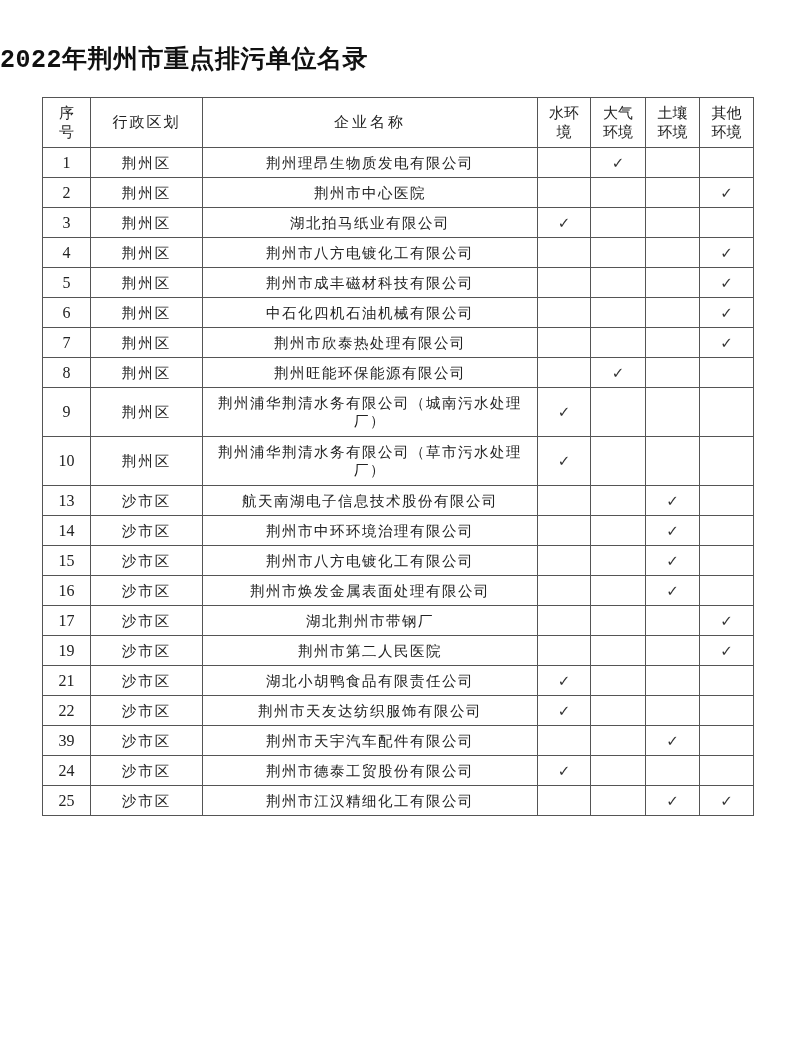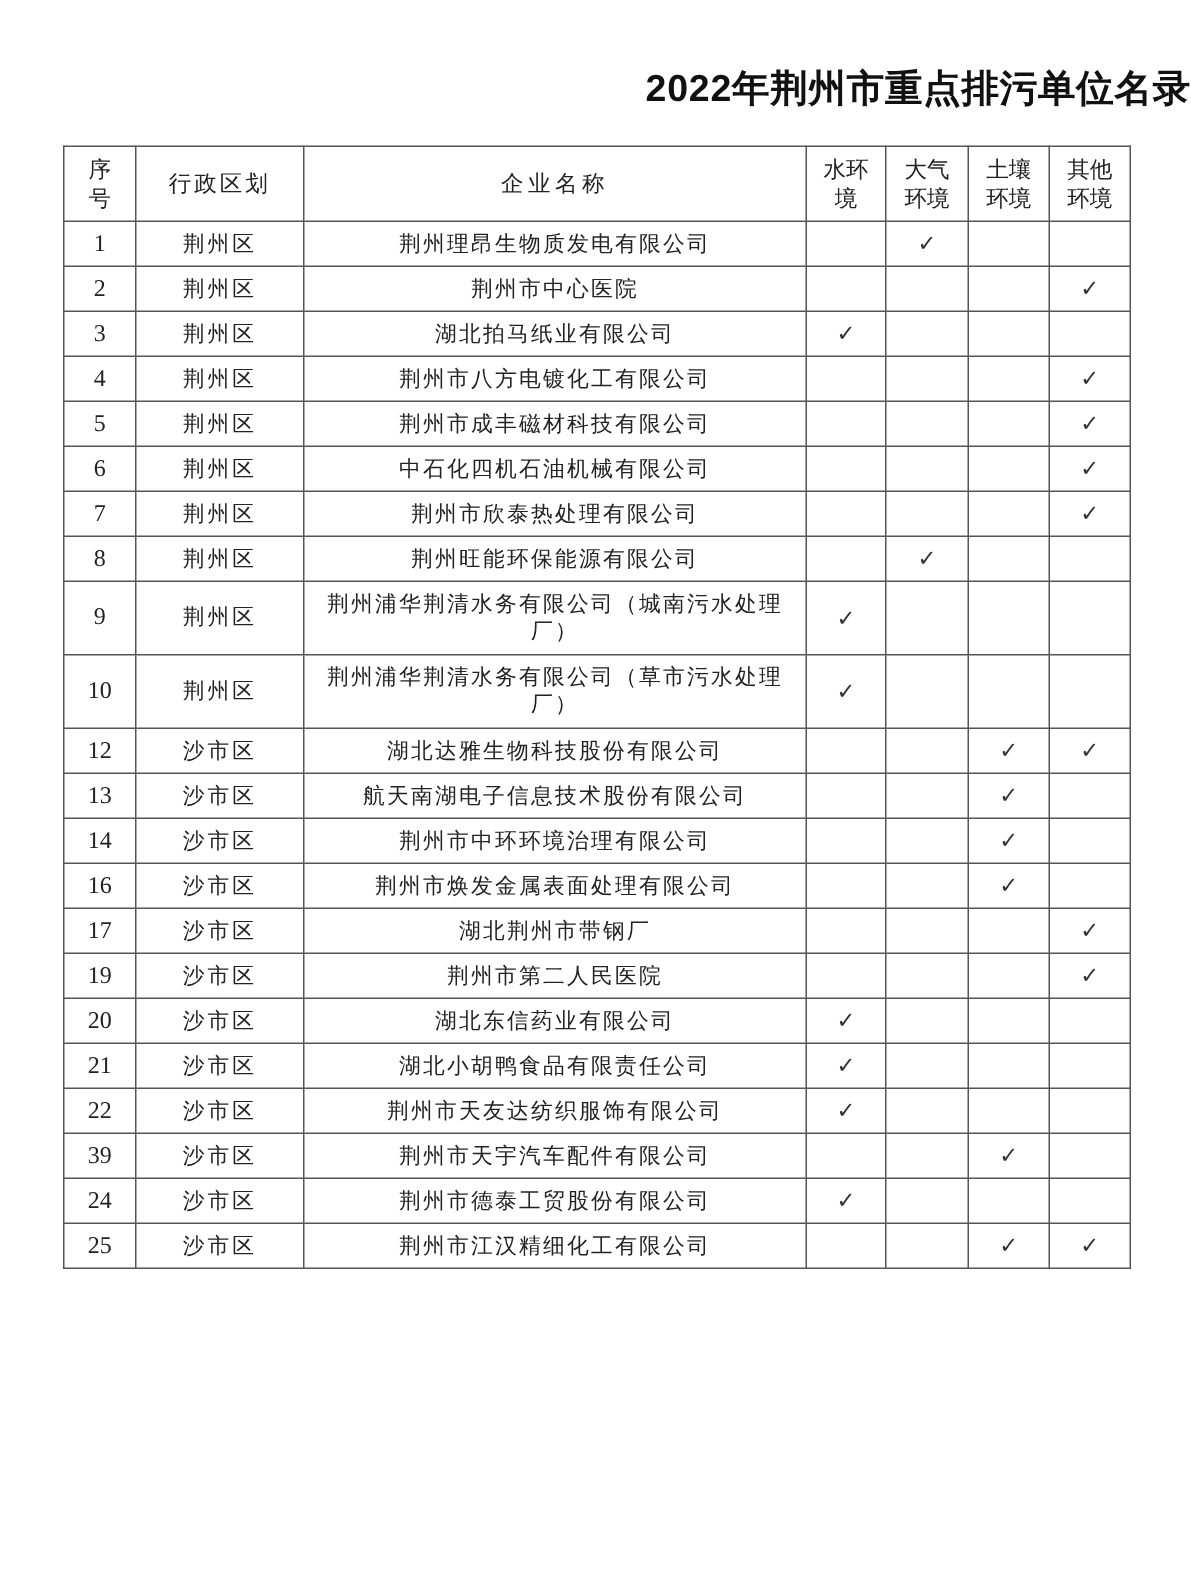--- a/index.html
+++ b/index.html
@@ -6,22 +6,22 @@
     body {
       width: 794px; height: 1051px;
       background: #ffffff;
       position: relative;
       overflow: hidden;
       color: #1c1c1c;
     }
     .page-title {
       position: absolute;
       left: 0; top: 42px; width: 794px;
-      text-align: right;
-      font-family: Liberation Sans, sans-serif;
+      text-align: left;
+      font-family: Liberation Mono, monospace;
       font-weight: bold;
       font-size: 25px;
       letter-spacing: 0.5px;
       color: #111;
     }
     table.roster {
       position: absolute;
       left: 42px; top: 97px;
       width: 711px;
       border-collapse: collapse;
@@ -194,29 +194,20 @@
     <td class="num">10</td>
     <td class="region">荆州区</td>
     <td class="name">荆州浦华荆清水务有限公司（草市污水处理厂）</td>
     <td><span class="check">✓</span></td>
     <td><span class="check"></span></td>
     <td><span class="check"></span></td>
     <td><span class="check"></span></td>
   </tr>
 
 
-  <tr>
-    <td class="num">12</td>
-    <td class="region">沙市区</td>
-    <td class="name">湖北达雅生物科技股份有限公司</td>
-    <td><span class="check"></span></td>
-    <td><span class="check"></span></td>
-    <td><span class="check">✓</span></td>
-    <td><span class="check">✓</span></td>
-  </tr>
 
   <tr>
     <td class="num">13</td>
     <td class="region">沙市区</td>
     <td class="name">航天南湖电子信息技术股份有限公司</td>
     <td><span class="check"></span></td>
     <td><span class="check"></span></td>
     <td><span class="check">✓</span></td>
     <td><span class="check"></span></td>
   </tr>
@@ -224,20 +215,29 @@
   <tr>
     <td class="num">14</td>
     <td class="region">沙市区</td>
     <td class="name">荆州市中环环境治理有限公司</td>
     <td><span class="check"></span></td>
     <td><span class="check"></span></td>
     <td><span class="check">✓</span></td>
     <td><span class="check"></span></td>
   </tr>
 
+  <tr>
+    <td class="num">15</td>
+    <td class="region">沙市区</td>
+    <td class="name">荆州市八方电镀化工有限公司</td>
+    <td><span class="check"></span></td>
+    <td><span class="check"></span></td>
+    <td><span class="check">✓</span></td>
+    <td><span class="check"></span></td>
+  </tr>
 
   <tr>
     <td class="num">16</td>
     <td class="region">沙市区</td>
     <td class="name">荆州市焕发金属表面处理有限公司</td>
     <td><span class="check"></span></td>
     <td><span class="check"></span></td>
     <td><span class="check">✓</span></td>
     <td><span class="check"></span></td>
   </tr>
@@ -256,29 +256,20 @@
   <tr>
     <td class="num">19</td>
     <td class="region">沙市区</td>
     <td class="name">荆州市第二人民医院</td>
     <td><span class="check"></span></td>
     <td><span class="check"></span></td>
     <td><span class="check"></span></td>
     <td><span class="check">✓</span></td>
   </tr>
 
-  <tr>
-    <td class="num">20</td>
-    <td class="region">沙市区</td>
-    <td class="name">湖北东信药业有限公司</td>
-    <td><span class="check">✓</span></td>
-    <td><span class="check"></span></td>
-    <td><span class="check"></span></td>
-    <td><span class="check"></span></td>
-  </tr>
 
   <tr>
     <td class="num">21</td>
     <td class="region">沙市区</td>
     <td class="name">湖北小胡鸭食品有限责任公司</td>
     <td><span class="check">✓</span></td>
     <td><span class="check"></span></td>
     <td><span class="check"></span></td>
     <td><span class="check"></span></td>
   </tr>

